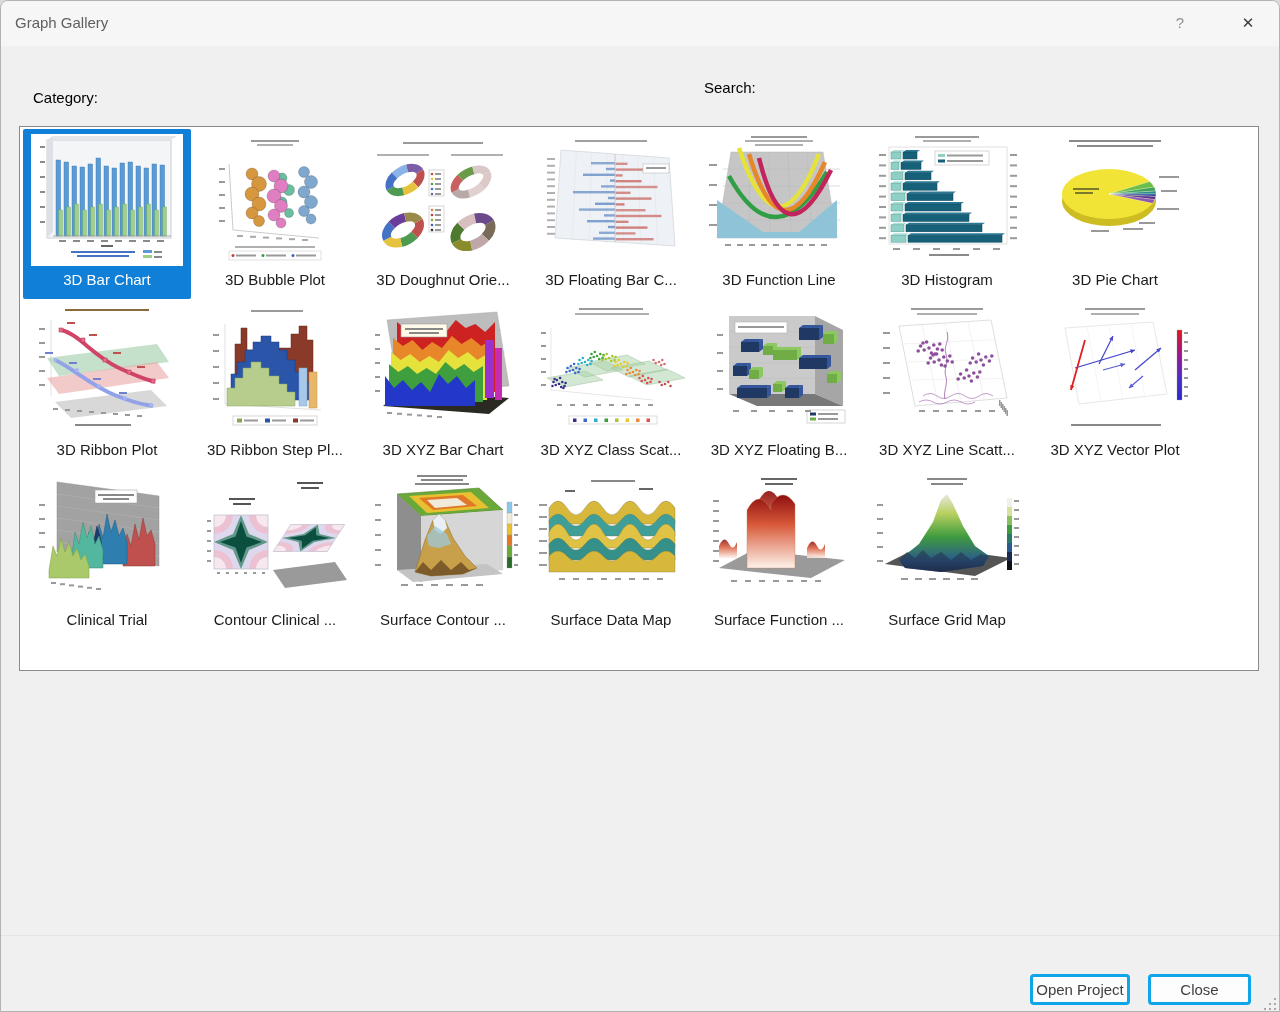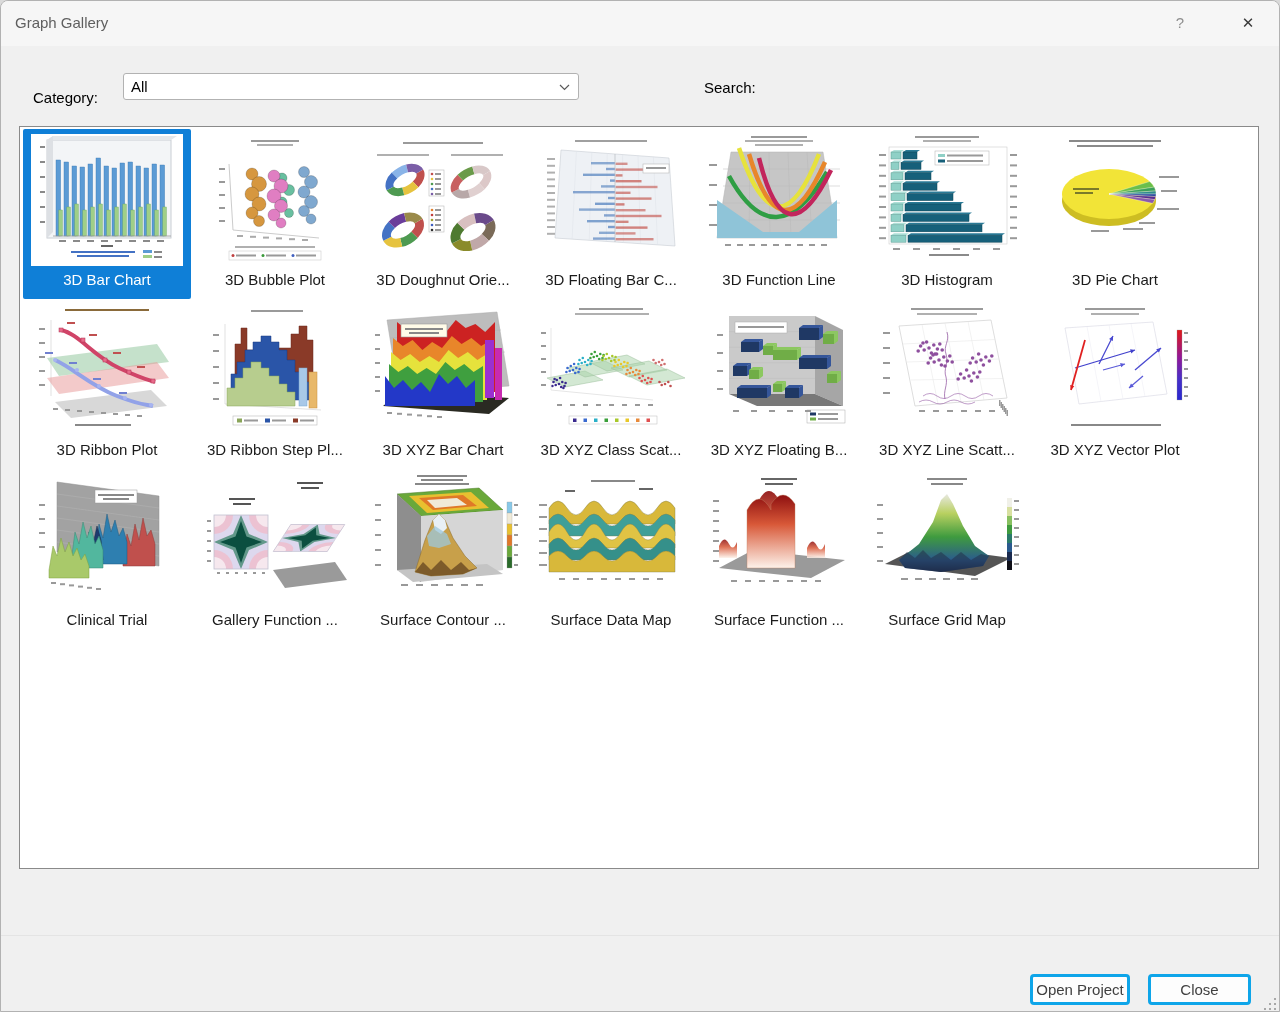--- a/index.html
+++ b/index.html
@@ -11,21 +11,21 @@
   .tb-help{position:absolute;top:9px;right:85px;width:28px;height:26px;text-align:center;line-height:26px;font-size:15px;color:#8f8f8f;cursor:default}
   .tb-close{position:absolute;top:9px;right:16px;width:30px;height:26px;text-align:center;line-height:26px;font-size:15px;color:#3a3a3a;cursor:default}
   .label{position:absolute;font-size:15px;color:#000}
   .cat-label{left:32px;top:88px}
   .search-label{left:703px;top:78px}
   .combo{position:absolute;height:27px;background:#fff;border:1px solid #b2b2b2;border-radius:3px;font-size:15px;color:#000;display:flex;align-items:center;padding:0 26px 0 7px}
   .cat-combo{left:122px;top:72px;width:456px}
   .search-combo{left:782px;top:72px;width:474px}
   .chev{position:absolute;right:8px;top:10px;line-height:0}
   .sel-text{background:var(--hl,#0078d4);color:var(--selText,#fff);padding:0 1px}
-  .panel{position:absolute;left:18px;top:125px;width:1240px;height:743px;background:#fff;border:1px solid #8a8a8a;overflow:hidden}
+  .panel{position:absolute;left:18px;top:125px;width:1240px;height:545px;background:#fff;border:1px solid #8a8a8a;overflow:hidden}
   .grid{display:grid;grid-template-columns:repeat(7,168px);grid-auto-rows:170px;justify-content:start;align-content:start;padding:2px 0 0 3px}
   .gitem{display:flex;flex-direction:column;align-items:center;border-radius:2px;cursor:default}
   .gitem .thumb{width:152px;height:132px;margin-top:5px;background:#fff}
   .gitem .thumb svg{width:152px;height:132px;display:block}
   .glabel{font-size:15px;color:#1b1b1b;margin-top:5px;white-space:nowrap}
   .gitem.selected{background:var(--sel,#0f7fd7)}
   .gitem.selected .glabel{color:var(--selText,#fff)}
   .status{position:absolute;left:1px;right:1px;top:870px;height:48px;background:#fff;border-bottom:1px solid #dedede;font-size:15px;color:#000;padding:8px 0 0 17px}
   .sep{position:absolute;left:0;right:0;top:934px;height:1px;background:#e4e4e4}
   .btn{position:absolute;top:973px;height:31px;background:#fdfdfd;border:3px solid #0ea5e9;border-radius:4px;font-size:15px;color:#404040;display:flex;align-items:center;justify-content:center;cursor:default}
@@ -37,26 +37,20 @@
 <body>
 
 <div class="window">
   <div class="titlebar">
     <div class="title">Graph Gallery</div>
     <div class="tb-help"><span>?</span></div>
     <div class="tb-close"><span>✕</span></div>
   </div>
 
   <div class="label cat-label">Category:</div>
-  <div class="combo cat-combo">
-    <span>All</span>
-    <span class="chev"><svg width="11" height="7" viewBox="0 0 11 7">
-          <path d="M1 1l4.5 4.5L10 1" fill="none" stroke="#5a5a5a" stroke-width="1.2"></path>
-        </svg></span>
-  </div>
 
   <div class="label search-label">Search:</div>
 
   <div class="panel">
     <div class="grid">
         <div class="gitem selected">
           <div class="thumb">
             <svg viewBox="0 0 152 132" xmlns="http://www.w3.org/2000/svg">
               <rect x="16" y="6" width="124" height="98" fill="#f3f5f7" stroke="#c9ced4" stroke-width="1"></rect>
               <polygon points="16,6 22,2 146,2 140,6" fill="#e4e7ea"></polygon>
@@ -918,21 +912,21 @@
               <rect x="45" y="98" width="3" height="2" fill="#999"></rect>
               <rect x="54" y="98" width="3" height="2" fill="#999"></rect>
               <rect x="63" y="98" width="3" height="2" fill="#999"></rect>
               <rect x="8" y="46" width="4" height="2" fill="#999"></rect>
               <rect x="8" y="56" width="4" height="2" fill="#999"></rect>
               <rect x="8" y="66" width="4" height="2" fill="#999"></rect>
               <rect x="8" y="76" width="4" height="2" fill="#999"></rect>
               <rect x="8" y="86" width="4" height="2" fill="#999"></rect>
             </svg>
           </div>
-          <div class="glabel">Gallery Function ...</div>
+          <div class="glabel">Contour Clinical ...</div>
         </div>
         <div class="gitem">
           <div class="thumb">
             <svg viewBox="0 0 152 132" xmlns="http://www.w3.org/2000/svg">
               <rect x="50" y="1" width="50" height="2" fill="#888"></rect>
               <rect x="54" y="5" width="42" height="2" fill="#888"></rect>
               <rect x="48" y="9" width="54" height="2" fill="#888"></rect>
               <polygon points="30,20 112,14 136,36 54,42" fill="#6aa83a" stroke="#4a7a28" stroke-width=".5"></polygon>
               <polygon points="42,22 104,18 122,34 60,39" fill="#e8c030"></polygon>
               <polygon points="52,24 96,21 110,32 66,36" fill="#e07828"></polygon>

